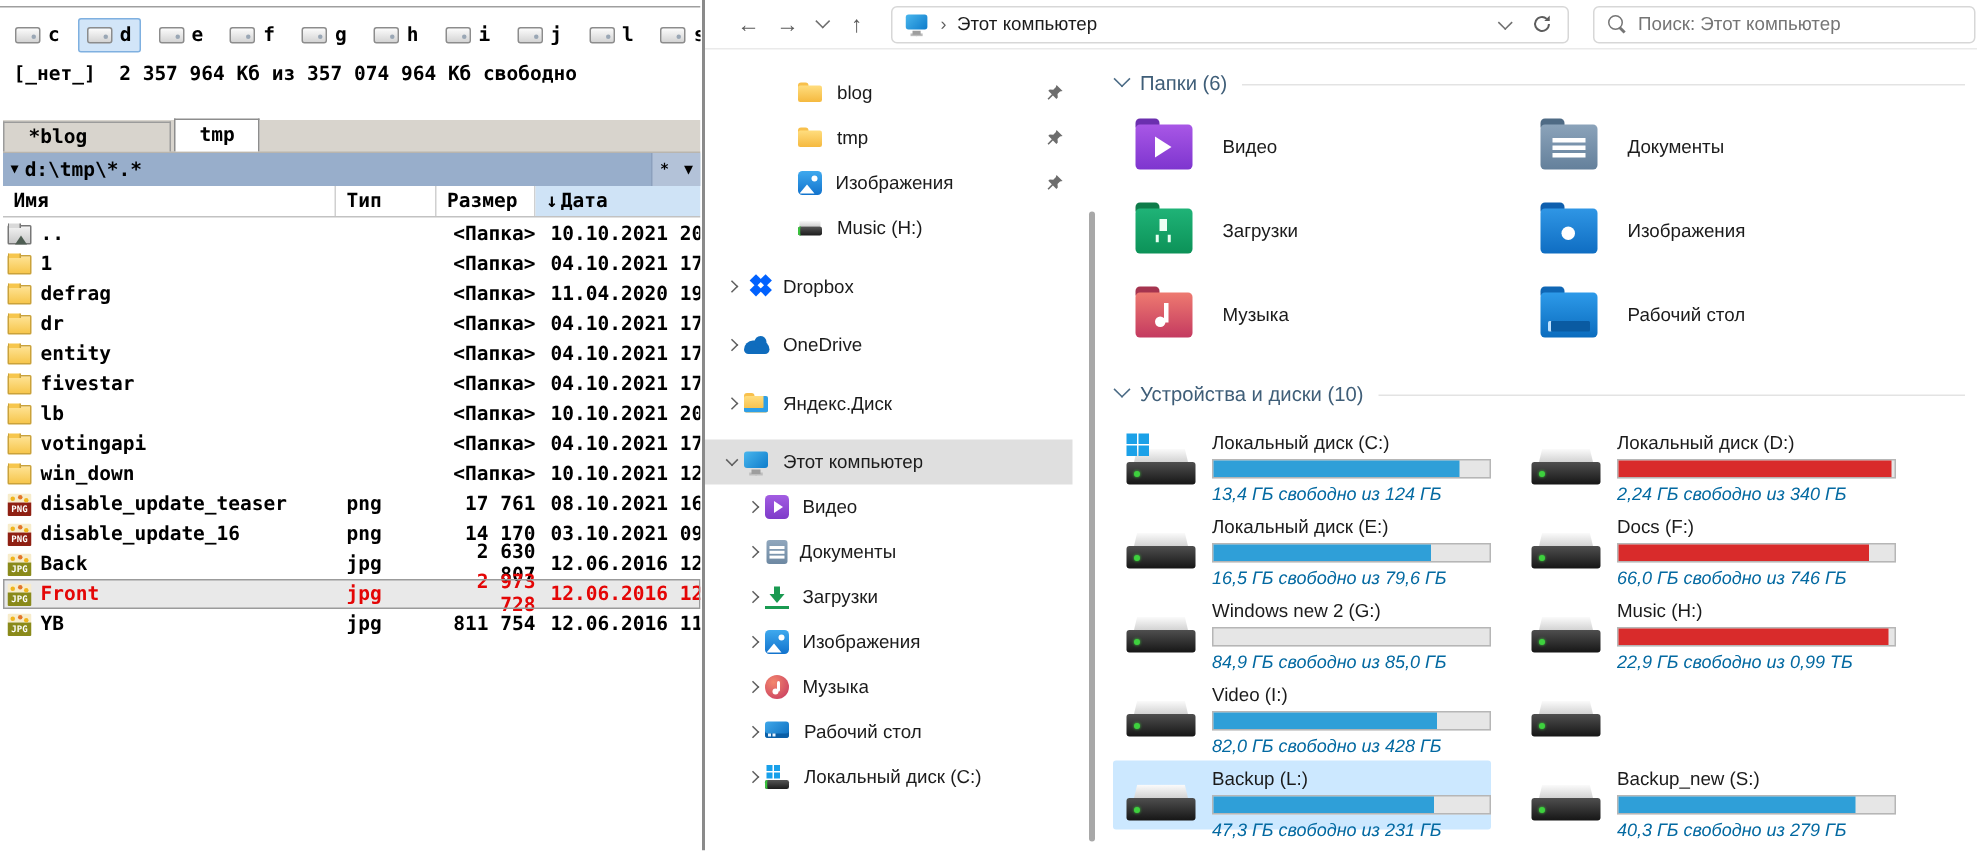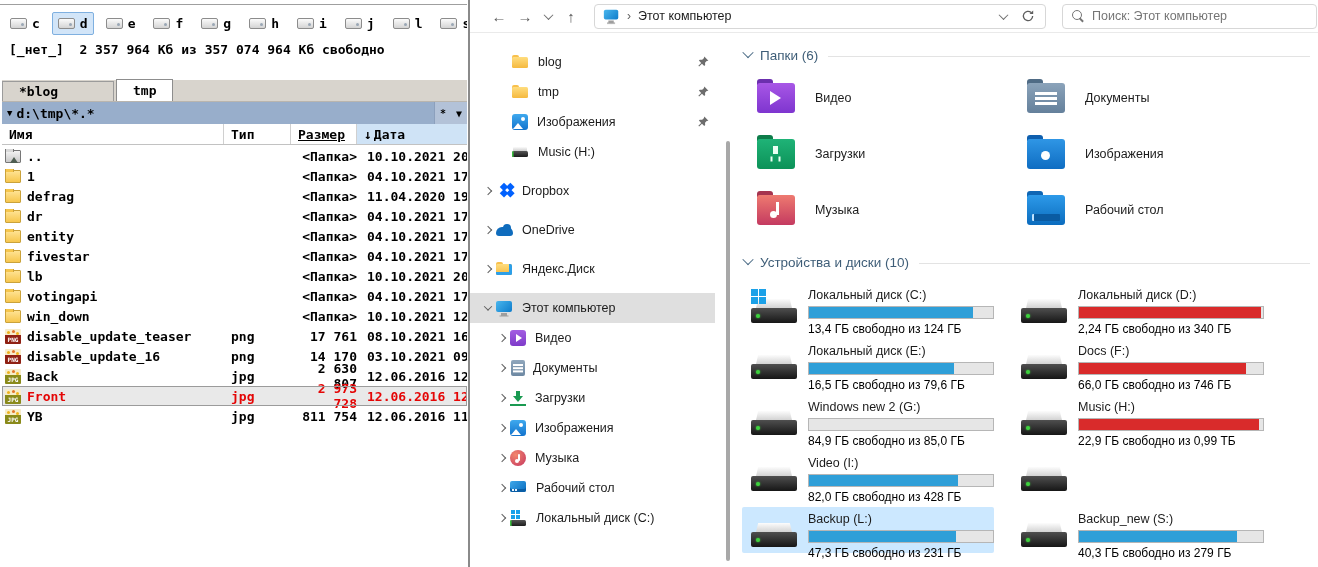--- a/index.html
+++ b/index.html
@@ -34,21 +34,21 @@
   .path-arrow { font-size:9px; margin-right:4px; }
   .path-tools { margin-left:auto; height:100%; width:33px; background:#b3c2d8; border-left:1px solid #8ca0bd;
                 display:flex; align-items:center; justify-content:space-around; }
   .path-tools span { font-size:10px; }
 
   .fm-cols { position:absolute; top:122px; left:2px; right:0; height:21px; display:flex; align-items:center;
              background:#fff; border-bottom:1px solid #c2c2c2; }
   .fm-cols .hc { height:100%; display:flex; align-items:center; padding-left:7px; border-right:1px solid #d0d0d0; }
   .hc-name { width:222px; }
   .hc-type { width:67px; }
-  .hc-size { width:66px;text-decoration:underline; }
+  .hc-size { width:66px; }
   .hc-date { flex:1; border-right:none !important; background:#cfe3f6; }
   .sort-arrow { margin-right:2px; }
 
   .fm-list { position:absolute; top:144px; left:2px; right:0; bottom:0; }
   .frow { display:flex; align-items:center; height:20px; }
   .frow .c-name { width:222px; display:flex; align-items:center; gap:6px; padding-left:3px; overflow:hidden; }
   .frow .c-type { width:67px; padding-left:7px; }
   .frow .c-size { width:66px; text-align:right; }
   .frow .c-date { flex:1; padding-left:10px; white-space:nowrap; overflow:hidden; }
   .frow.sel { background:#e9e9e9; outline:1px solid #9b9b9b; outline-offset:-1px; color:#e40606; }
@@ -93,21 +93,21 @@
   .mag::after { content:''; position:absolute; width:5px; height:1.5px; background:#757575; transform:rotate(45deg); left:7px; top:9px; }
 
   .ex-nav { position:absolute; top:34px; left:0; width:259px; bottom:0; padding-top:13px; overflow:hidden; }
   .nrow { height:30px; display:flex; align-items:center; margin-right:14px; padding-right:6px; }
   .nrow.sel { background:#dfdfdf; }
   .nrow.gap { margin-top:9px; }
   .nchev { width:16px; flex:0 0 auto; display:flex; justify-content:center; }
   .nchev i { width:6px; height:6px; border-right:1.3px solid #5f5f5f; border-bottom:1.3px solid #5f5f5f; display:block; }
   .nchev.right i { transform:rotate(-45deg); }
   .nchev.down i { transform:rotate(45deg) translate(-1px,-1px); }
-  .nrow.lv-pinned { padding-left:26px; }
+  .nrow.lv-pinned { padding-left:46px; }
   .nrow.lv-root   { padding-left:10px; }
   .nrow.lv-child  { padding-left:24px; }
   .nlabel { margin-left:9px; white-space:nowrap; overflow:hidden; }
   .pin { margin-left:auto; flex:0 0 auto; }
   .nav-scroll { position:absolute; left:256px; top:141px; width:4px; bottom:6px; background:#a8a8a8; border-radius:2px; }
 
   
   .nic { width:17px; height:16px; position:relative; flex:0 0 auto; }
   .nic-folder::before { content:''; position:absolute; top:1px; left:0; width:7px; height:4px; background:#f8c04c; border-radius:2px 2px 0 0; }
   .nic-folder::after { content:''; position:absolute; top:3px; left:0; width:16px; height:11px;
@@ -196,21 +196,21 @@
                 background:linear-gradient(#4f4f4f,#161616); }
   .hdd .led { position:absolute; z-index:2; left:5px; bottom:5px; width:4px; height:4px; border-radius:50%;
               background:#3ed13e; box-shadow:0 0 2px #3ed13e; }
   .winlogo { position:absolute; z-index:3; left:0; top:-10px; width:17px; height:17px; }
   .winlogo::before { content:''; position:absolute; width:7px; height:7px; background:#1ba1e8;
                      box-shadow:8px 0 0 #1ba1e8, 0 8px 0 #1ba1e8, 8px 8px 0 #1ba1e8; }
   .dtile-body { padding-top:2px; }
   .dtile-name { font-size:12.5px; white-space:nowrap; }
   .dbar { margin-top:4px; width:186px; height:13px; border:1px solid #b6b6b6; background:#e6e6e6; }
   .dbar i { display:block; height:100%; }
-  .dtile-free { margin-top:3px; font-size:12px; color:#000000; white-space:nowrap; }
+  .dtile-free { margin-top:3px; font-size:12px; color:#0369a1; white-space:nowrap;font-style:italic; }
 </style>
 </head>
 <body>
 
 <div class="fm">
   <div class="fm-topline"></div>
 
   <div class="fm-drivebar">
       <span class="drv">
     <span class="drv-ic"></span>

